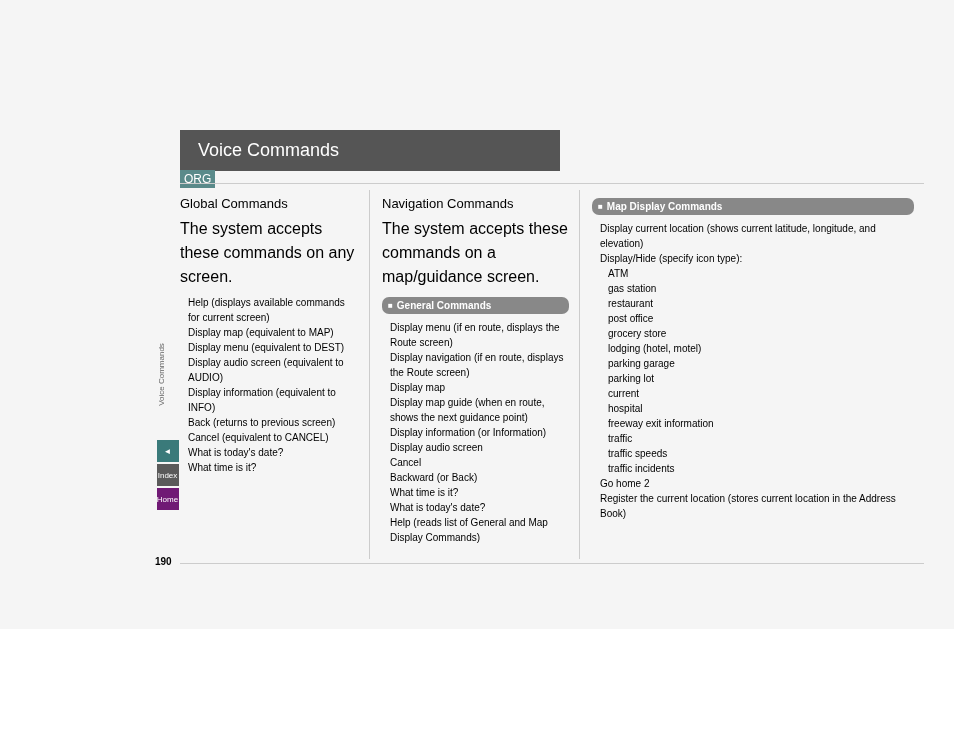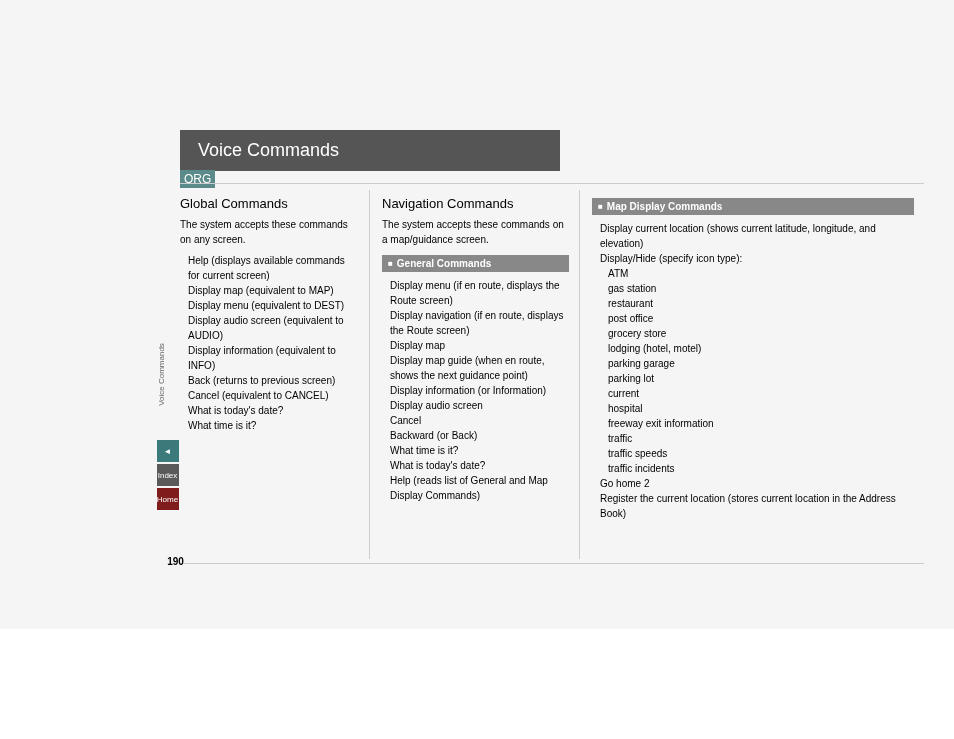--- a/index.html
+++ b/index.html
@@ -97,30 +97,31 @@
     .sub-section-title {
       background: #888888;
       color: #ffffff;
       font-size: 10px;
       font-weight: bold;
       padding: 3px 6px;
       margin-bottom: 6px;
       margin-top: 8px;
       display: flex;
       align-items: center;
+      border-radius: 7px;
     }
 
     .sub-section-title::before {
       content: '■';
       margin-right: 4px;
       font-size: 8px;
     }
 
     p.intro {
-      font-size: 10px;
+      font-size: 16px;
       margin-bottom: 6px;
       line-height: 1.5;
     }
 
     .item-line {
       font-size: 10px;
       line-height: 1.5;
     }
 
     .indent-list {
@@ -165,31 +166,31 @@
       color: #fff;
       font-weight: bold;
     }
 
     .sidebar-btn.index-btn {
       background: #5a5a5a;
       color: #fff;
     }
 
     .sidebar-btn.home-btn {
-      background: #7f1d1d;
+      background: #701a75;
       color: #fff;
     }
 
     .page-number {
       position: absolute;
-      left: 163px;
+      left: 155px;
       bottom: 62px;
       font-size: 10px;
       font-weight: bold;
-      text-align: center;
+      text-align: left;
       width: 25px;
     }
 
     
     .bottom-border {
       position: absolute;
       left: 180px;
       bottom: 65px;
       right: 30px;
       height: 1px;

